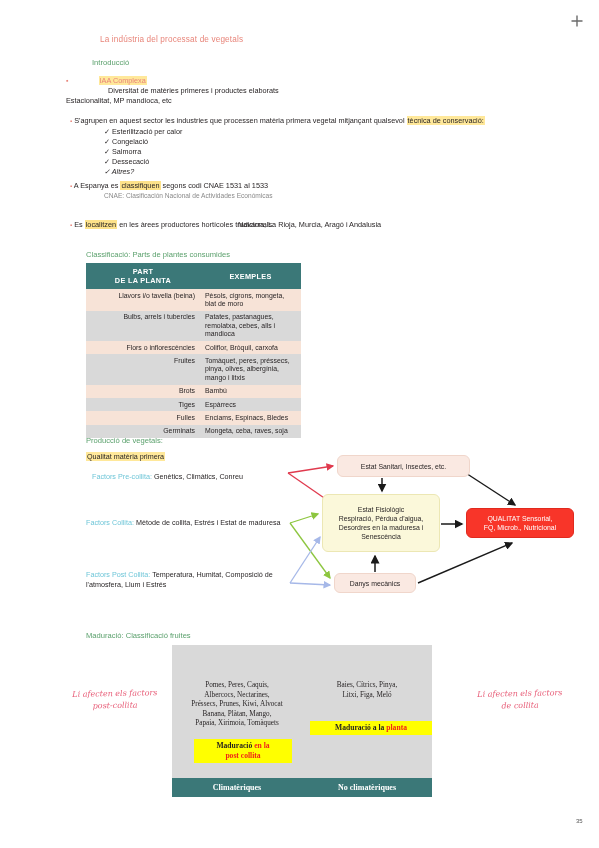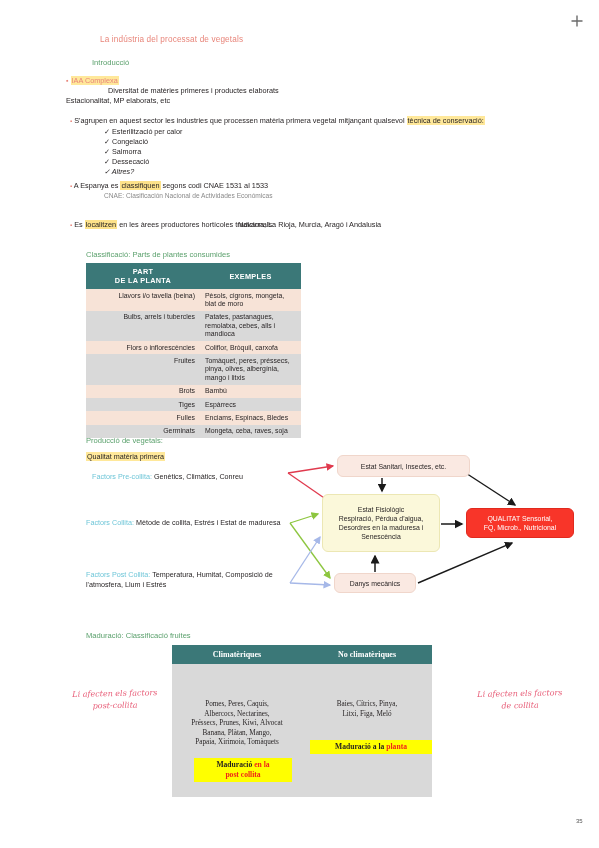--- a/index.html
+++ b/index.html
@@ -32,21 +32,21 @@
 
   
   .bt{font-size:7.3px;color:#231f20;line-height:10.5px;white-space:nowrap;}
   .bt-sm{font-size:6.6px;color:#8a8a8a;}
   .hl{background:#ffe89a;padding:0 1px;}
   .hl-strong{background:#fde28a;padding:0 1px;}
   .bullet-sq{font-size:6px;color:#e8857a;}
 
   #iaa-line{left:66px;top:76px;}
   #iaa-line .sq{color:#e8857a;font-size:7px;}
-  #iaa-text{color:#e8857a;}
+  #iaa-text{color:#e8857a;margin-left:28px;}
   #div-line{left:66px;top:86px;padding-left:42px;}
   #est-line{left:66px;top:96px;}
 
   #agrup-line{left:70px;top:116px;}
   .check-item{left:104px;font-size:7.2px;color:#231f20;}
   #chk0{top:127px;} #chk1{top:137px;} #chk2{top:147px;}
   #chk3{top:157px;} #chk4{top:167px;font-style:italic;}
 
   #esp-line{left:70px;top:181px;}
   #cnae-line{left:104px;top:191px;}
@@ -147,21 +147,21 @@
 
   <div class="abs doc-title">La indústria del processat de vegetals</div>
 
   <div class="abs sec-green" id="intro-heading">Introducció</div>
 
   <div class="abs bt" id="iaa-line">
     <span class="sq">▪</span>
     <span class="hl" id="iaa-text">IAA Complexa</span>
   </div>
   <div class="abs bt" id="div-line">Diversitat de matèries primeres i productes elaborats</div>
-  <div class="abs bt" id="est-line">Estacionalitat, MP elaborats, etc</div>
+  <div class="abs bt" id="est-line">Estacionalitat, MP mandioca, etc</div>
 
   <div class="abs bt" id="agrup-line">
     <span class="bullet-sq">▪</span>
     <span>S'agrupen en aquest sector les industries que processen matèria primera vegetal mitjançant qualsevol </span><span class="hl">tècnica de conservació:</span>
   </div>
 
   <div class="abs check-item" id="chk0">✓ <span>Esterilització per calor</span></div>
   <div class="abs check-item" id="chk1">✓ <span>Congelació</span></div>
   <div class="abs check-item" id="chk2">✓ <span>Salmorra</span></div>
   <div class="abs check-item" id="chk3">✓ <span>Dessecació</span></div>
@@ -286,24 +286,20 @@
   <div class="dbox" id="box-qualitat">
     <div>
       <div>QUALITAT Sensorial,</div>
       <div>FQ, Microb., Nutricional</div>
     </div>
   </div>
 
   <div class="abs sec-green" id="madur-heading">Maduració: Classificació fruites</div>
 
   <div class="abs" id="table2-wrap">
-    <div id="t2-head">
-      <div>Climatèriques</div>
-      <div>No climatèriques</div>
-    </div>
     <div id="t2-body">
       <div class="col">
         <div class="t2txt" id="clim-list">
             <div>Pomes, Peres, Caquis,</div>
             <div>Albercocs, Nectarines,</div>
             <div>Préssecs, Prunes, Kiwi, Alvocat</div>
             <div>Banana, Plàtan, Mango,</div>
             <div>Papaia, Xirimoia, Tomàquets</div>
           </div>
         <div class="ybox" id="mad-post">
@@ -314,20 +310,24 @@
       <div class="col">
         <div class="t2txt" id="noclim-list">
             <div>Baies, Cítrics, Pinya,</div>
             <div>Litxi, Figa, Meló</div>
           </div>
         <div class="ybox" id="mad-planta">
           <span>Maduració a la </span><span class="r">planta</span>
         </div>
       </div>
     </div>
+    <div id="t2-head">
+      <div>Climatèriques</div>
+      <div>No climatèriques</div>
+    </div>
   </div>
 
   <div class="hand" id="hand-left">
     <span>Li afecten els factors</span><br>
     <span>post-collita</span>
   </div>
   <div class="hand" id="hand-right">
     <span>Li afecten els factors</span><br>
     <span>de collita</span>
   </div>

